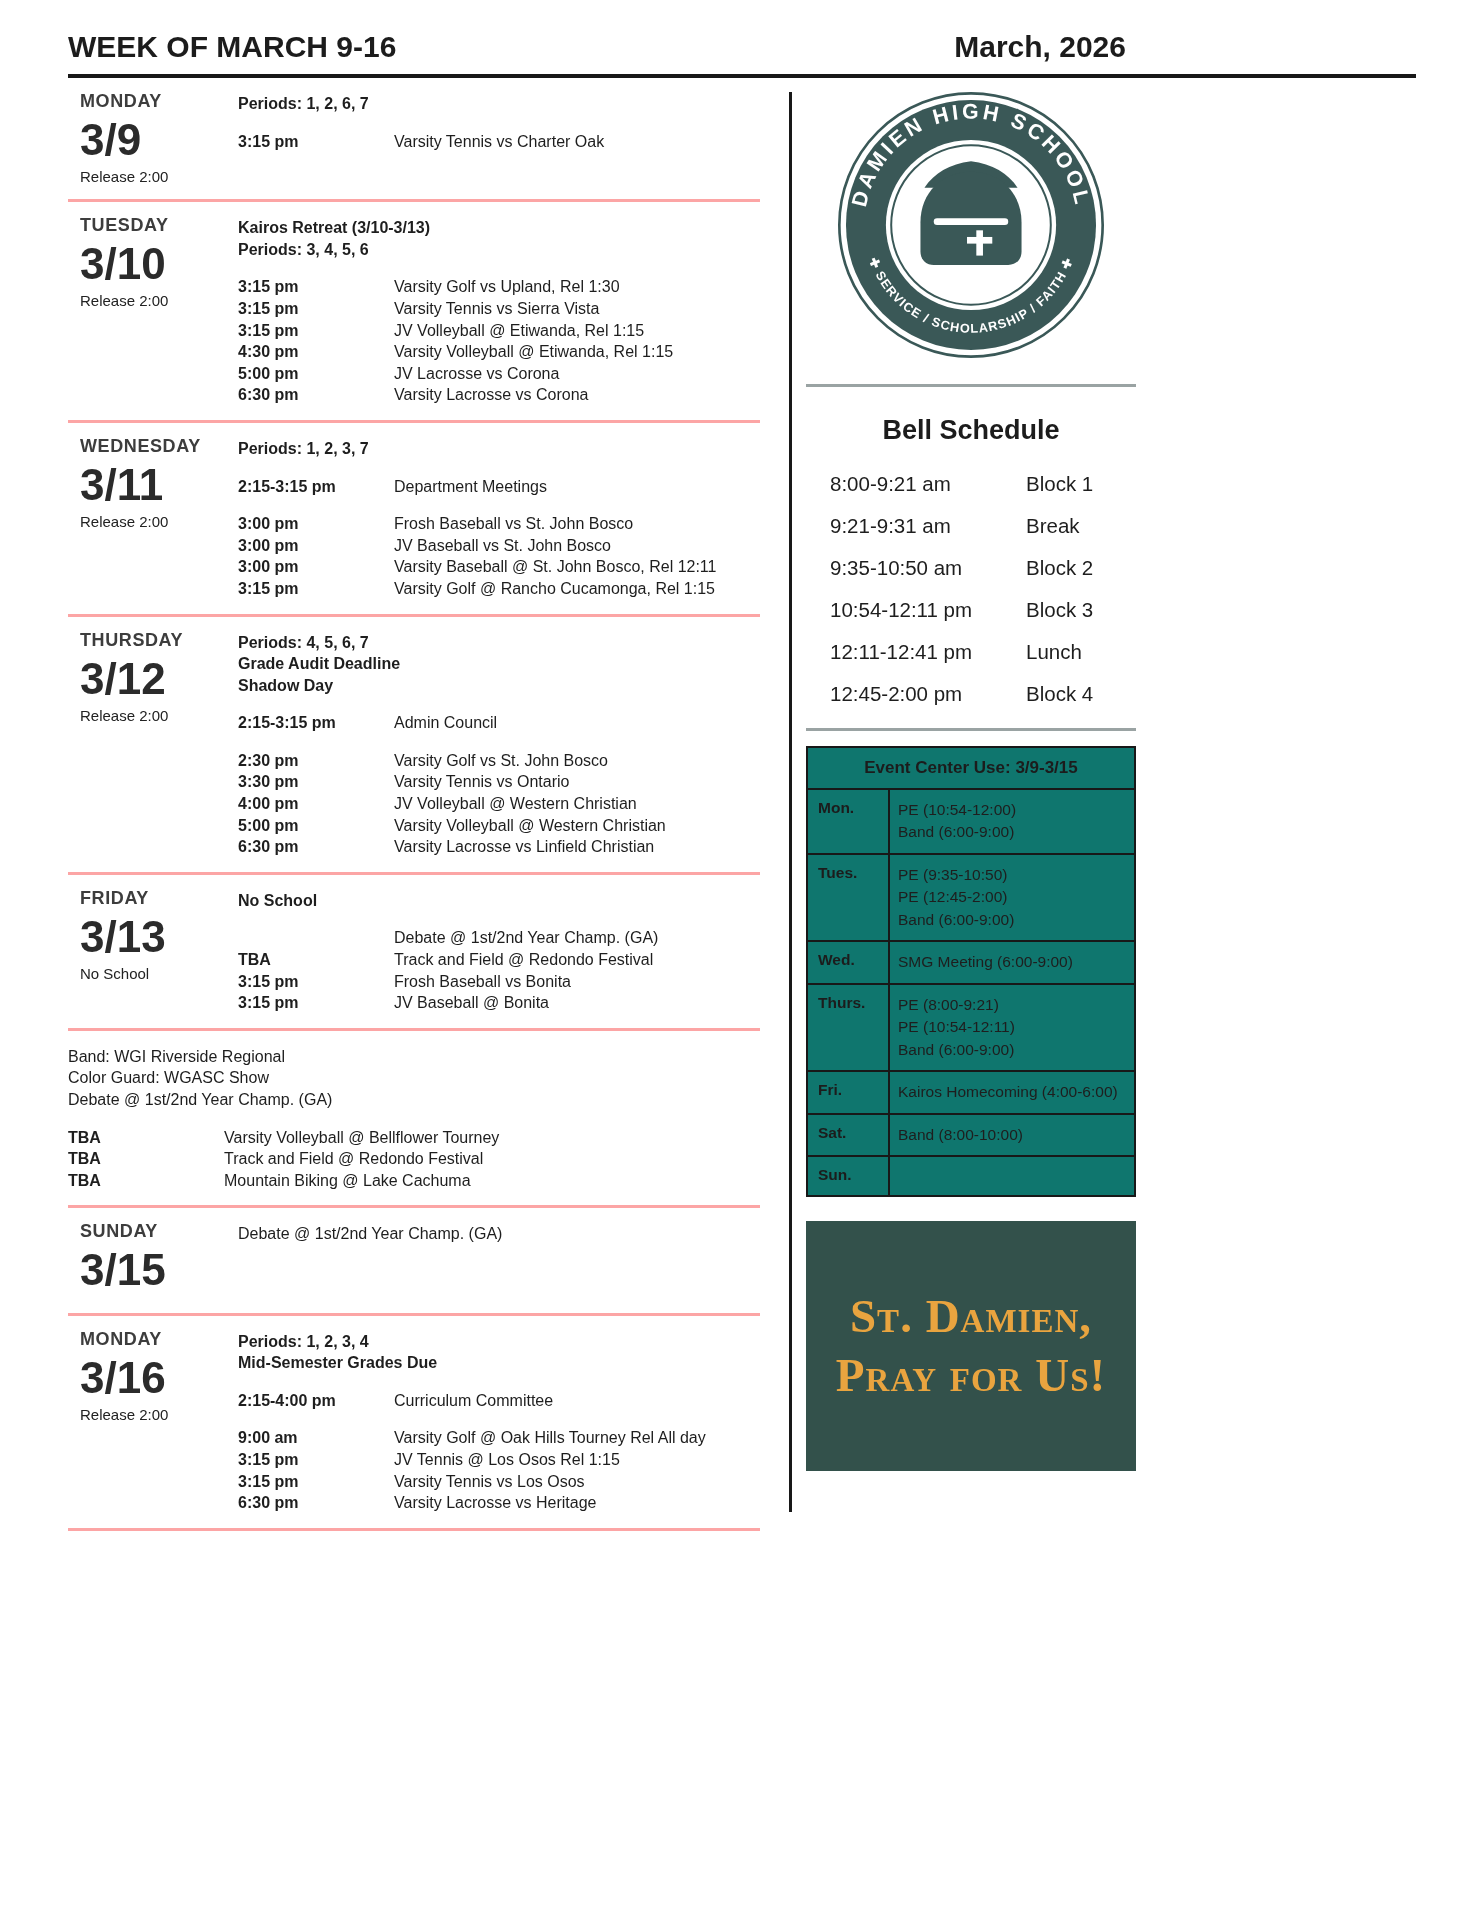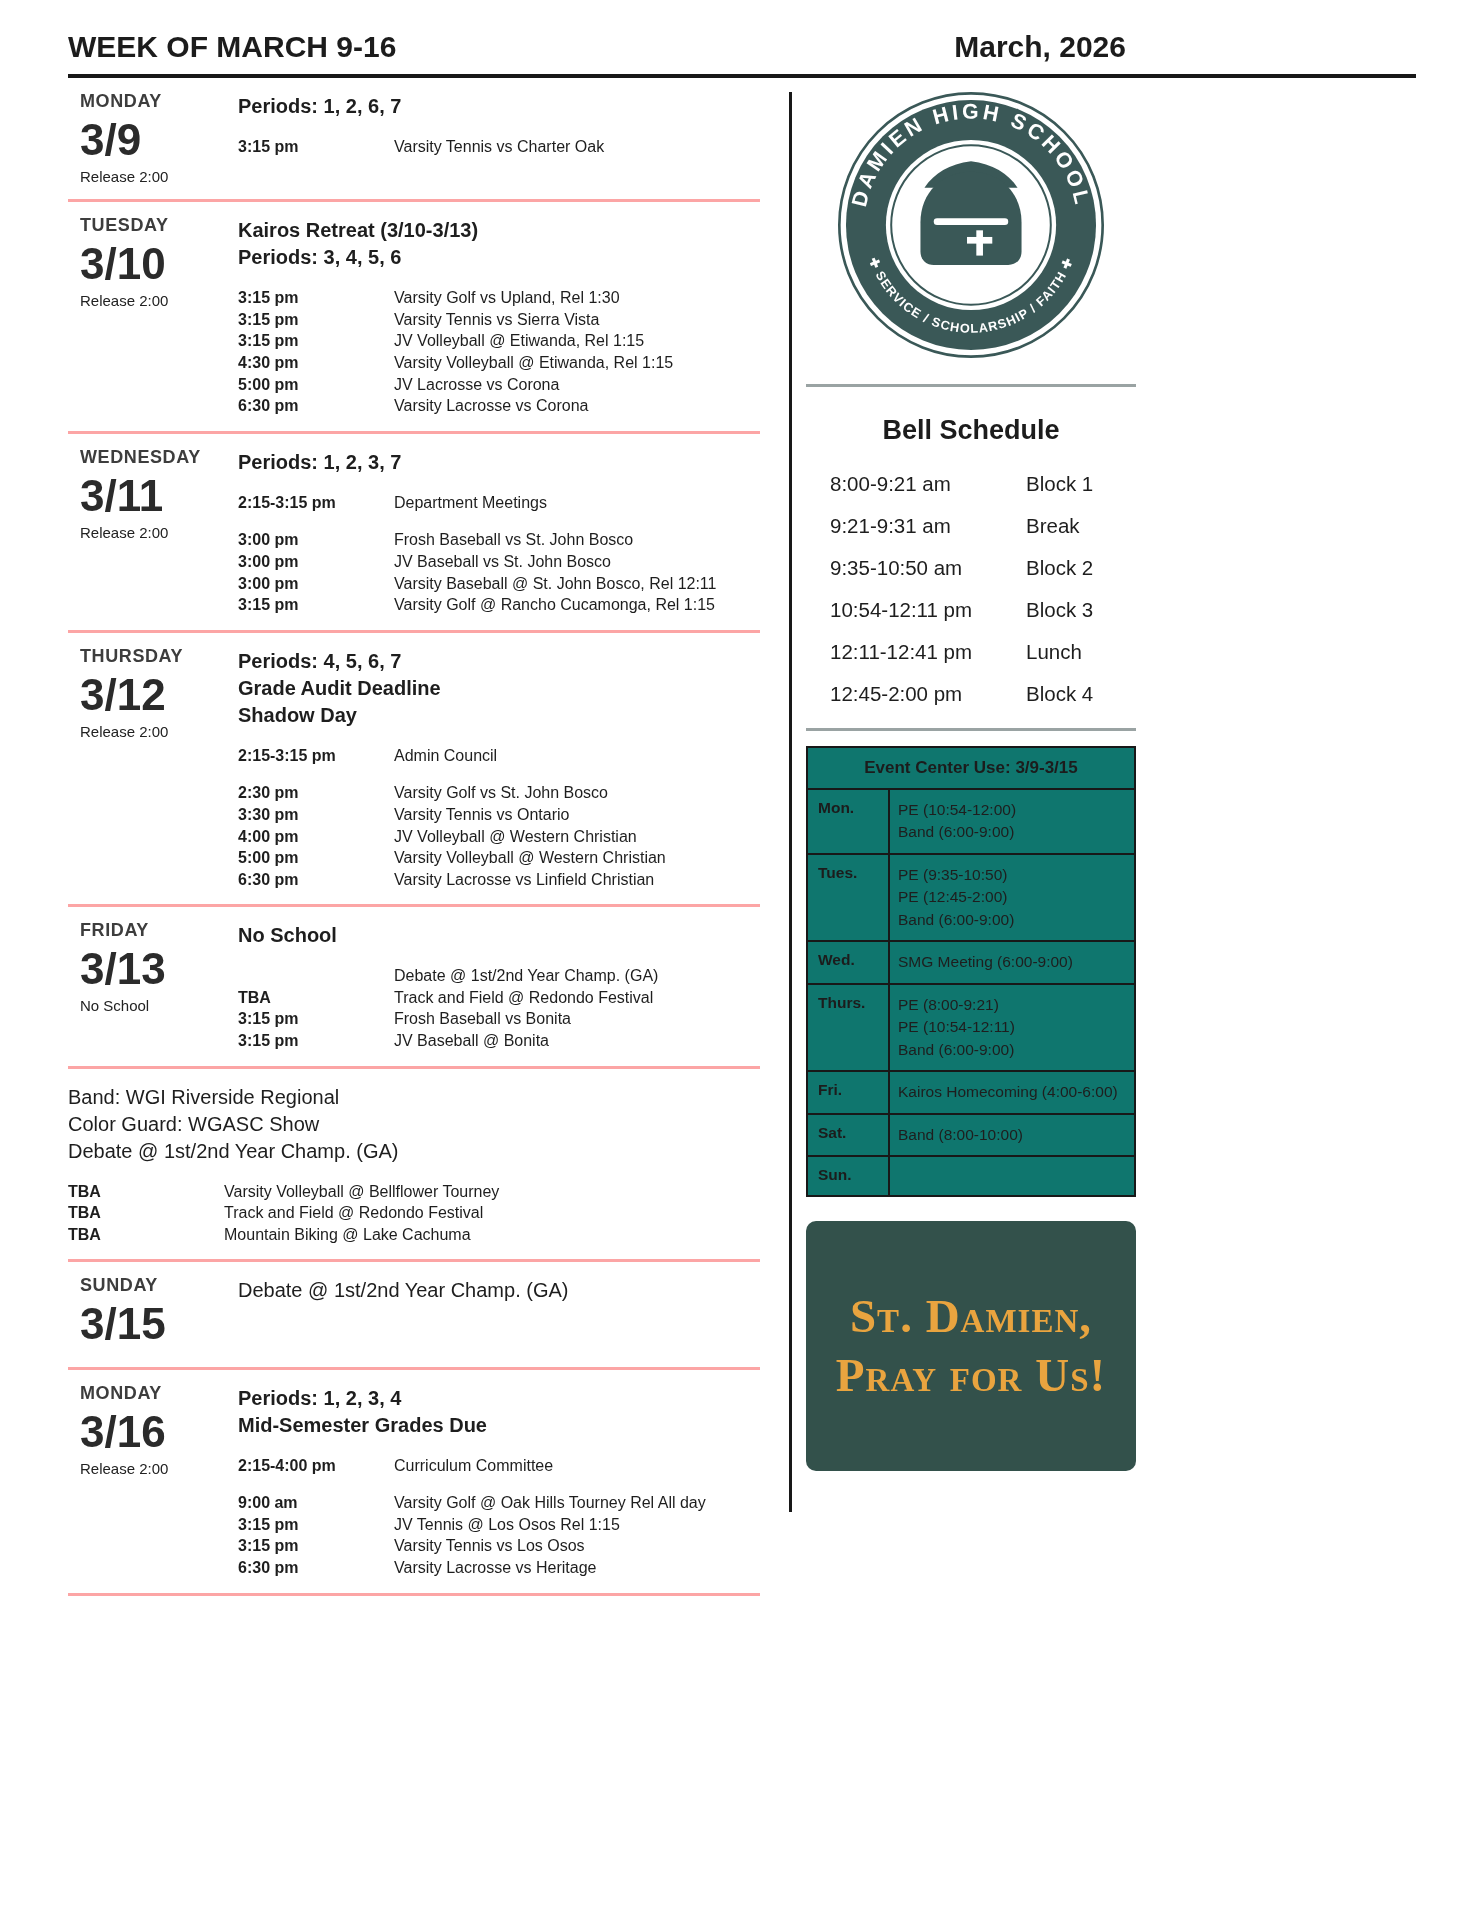--- a/index.html
+++ b/index.html
@@ -30,21 +30,21 @@
   .day-block {
     display:flex; padding:13px 0 14px 0;
     border-bottom:3px solid #fca5a5;
   }
   .day-info { width:170px; flex-shrink:0; padding-left:12px; }
   .day-name { font-size:18px; font-weight:bold; color:#3d3d3d; letter-spacing:0.6px; }
   .day-date { font-size:44px; font-weight:bold; color:#2b2b2b; margin:5px 0 5px; line-height:1.05; }
   .day-release { font-size:15px; color:#222; }
   .day-content { flex:1; padding-top:2px; }
   .day-notes { margin-bottom:16px; }
-  .note { font-size:20px; font-weight:bold; line-height:1.35; color:#1e1e1e; }
+  .note { font-size:16px; font-weight:bold; line-height:1.35; color:#1e1e1e; }
   .notes-regular .note { font-weight:normal; }
   .event-row { display:flex; font-size:16px; line-height:1.35; color:#1e1e1e; }
   .event-row.gap { margin-top:16px; }
   .event-time { width:156px; flex-shrink:0;font-weight:bold; }
   .event-desc { flex:1; max-width:356px; }
 
   
   .right-col { margin-left:46px; width:330px; }
   .seal-wrap { width:266px; margin:14px auto 0; }
   .gray-rule { height:3px; background:#9aa3a3; margin-top:22px; }
@@ -55,21 +55,21 @@
 
   .ec-table { border:2px solid #181818; margin-top:15px; background:#0f766e; }
   .ec-title { font-size:17px; font-weight:bold; text-align:center; padding:10px 4px; border-bottom:2px solid #181818; color:#1c1c1c; }
   .ec-row { display:flex; border-bottom:2px solid #181818; }
   .ec-row:last-child { border-bottom:none; }
   .ec-day { width:82px; flex-shrink:0; border-right:2px solid #181818; font-weight:bold; font-size:15.5px; padding:9px 0 9px 10px; color:#1c1c1c; }
   .ec-content { flex:1; font-size:15.5px; line-height:1.45; padding:9px 8px; color:#1e1e1e; min-height:38px; }
 
   .prayer-box {
     background:#33514b; margin-top:24px; height:250px;
-    display:flex; flex-direction:column; align-items:center; justify-content:center;border-radius:10px;
+    display:flex; flex-direction:column; align-items:center; justify-content:center;
   }
   .prayer-line {
     font-family:"Liberation Serif", serif; font-variant:small-caps;
     color:#e9a43f; font-size:47px; font-weight:bold; line-height:1.25; letter-spacing:1px;
   }
 </style>
 </head>
 <body>
 
 <div class="page">

